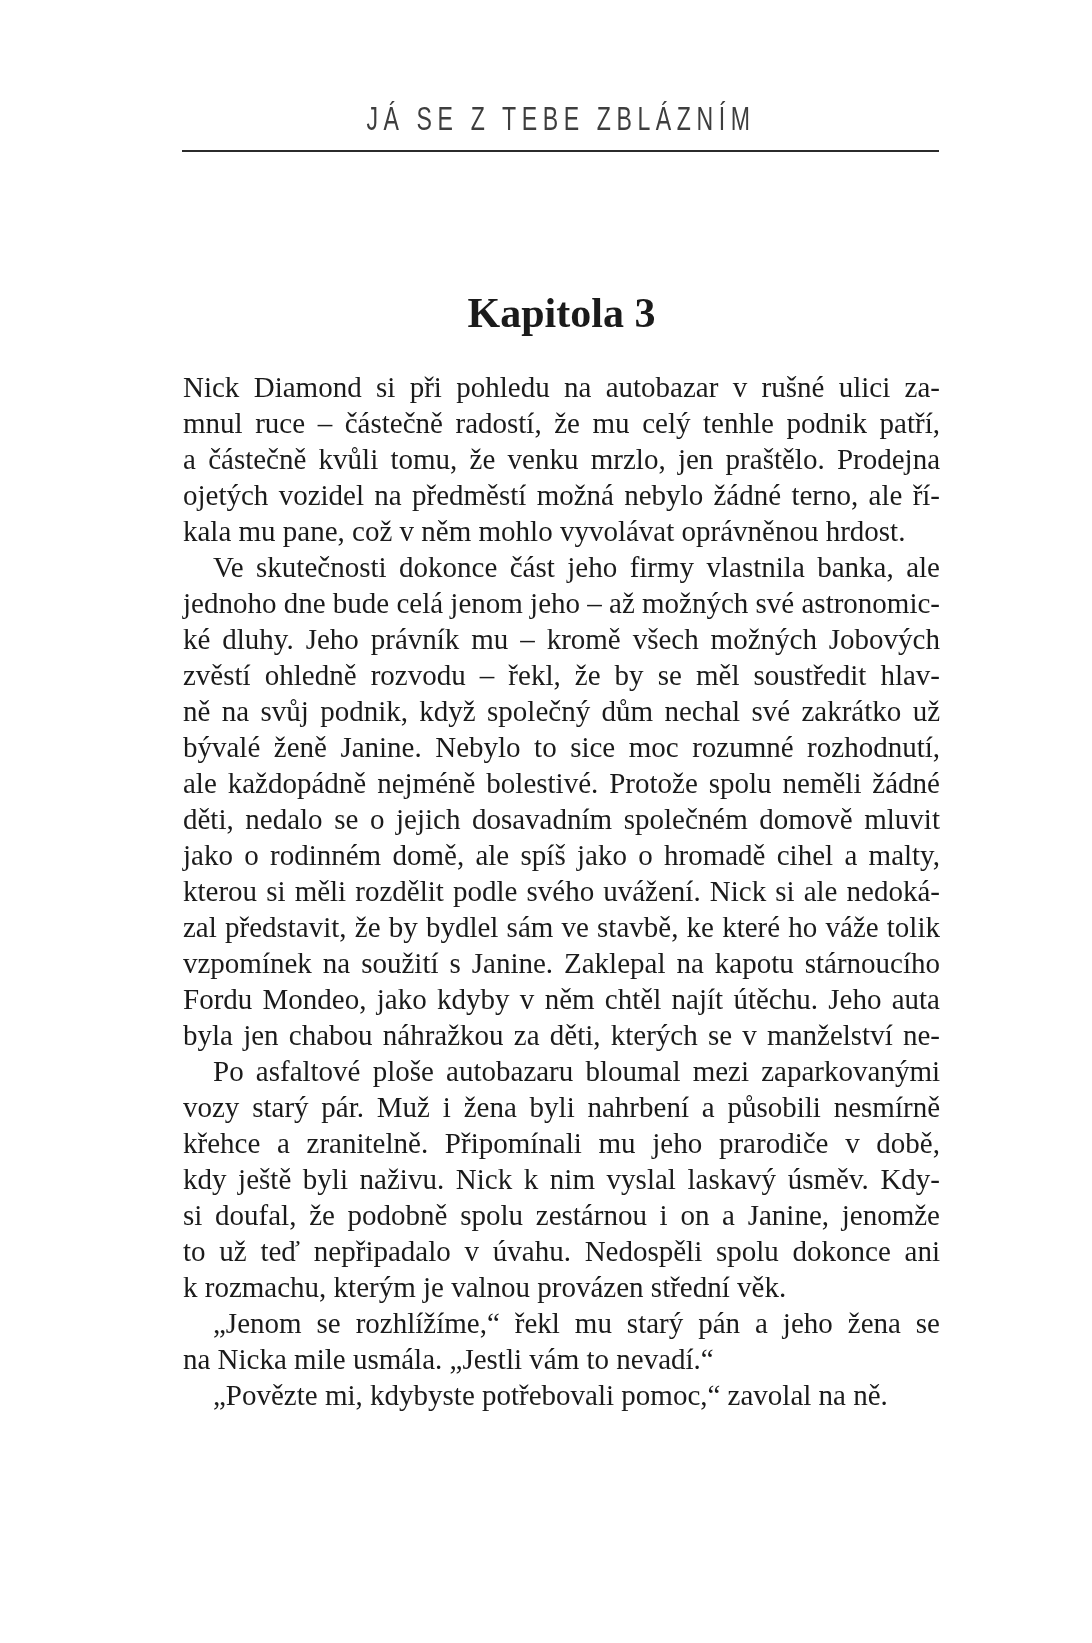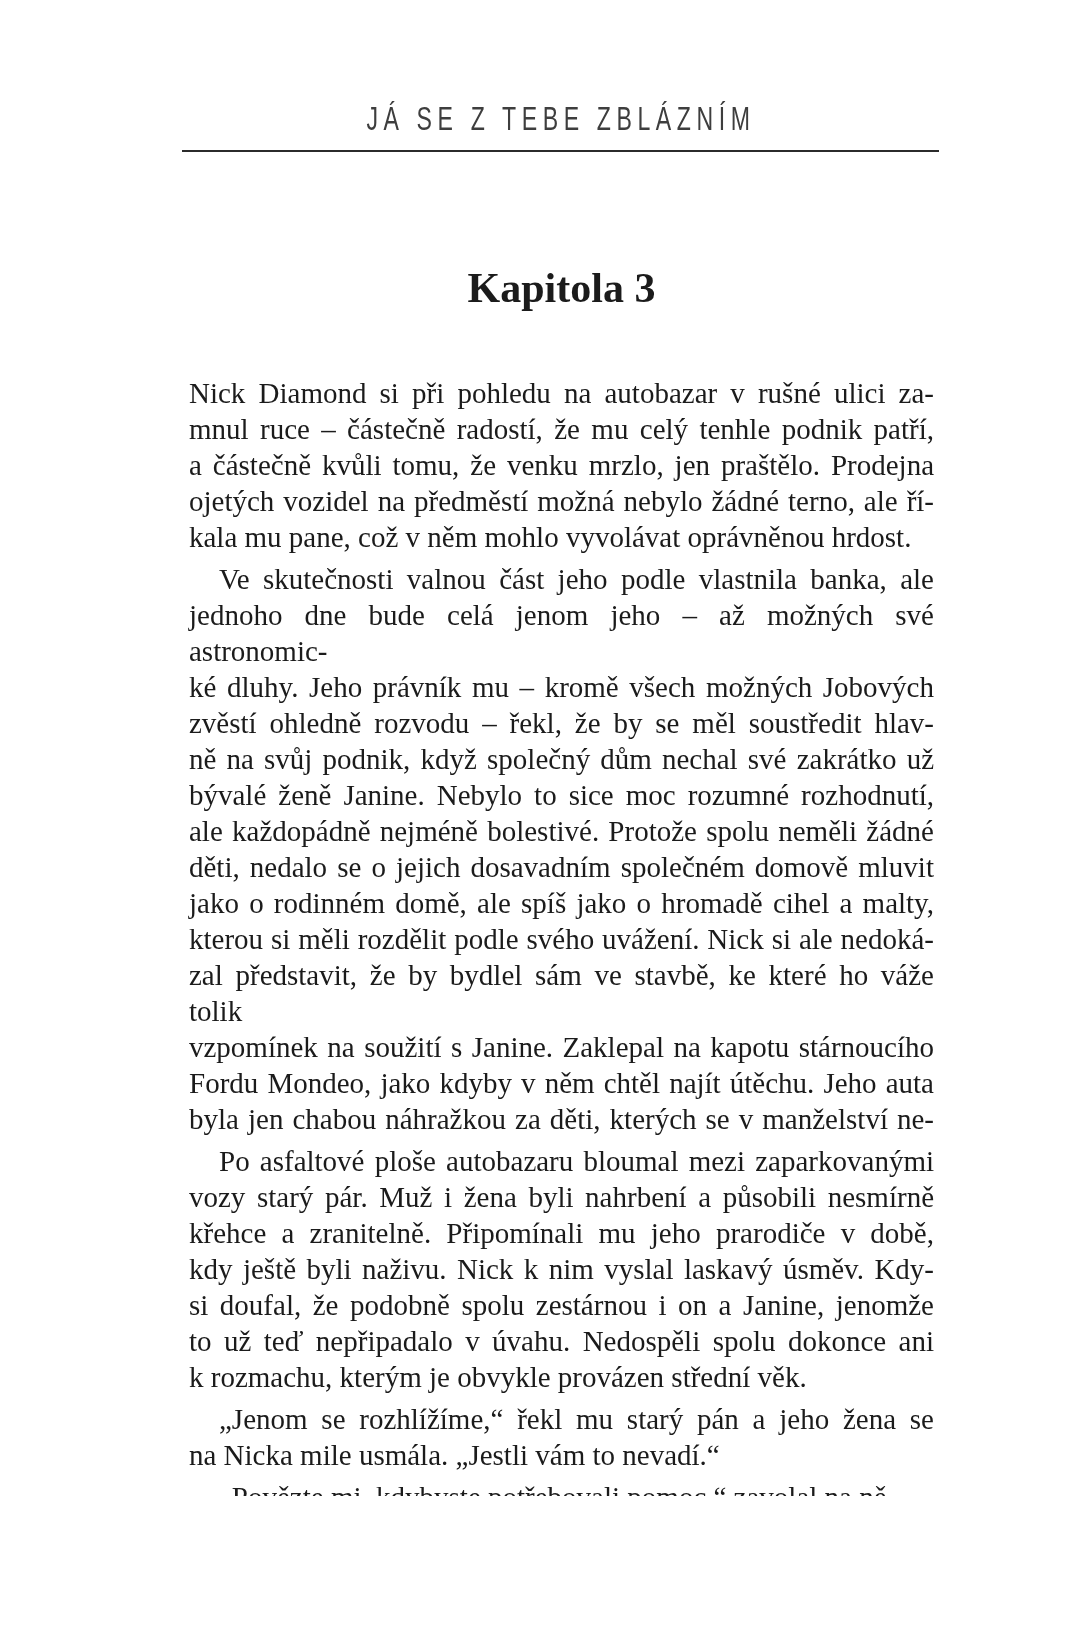--- a/index.html
+++ b/index.html
@@ -41,41 +41,41 @@
     left: 182px;
     top: 150px;
     width: 757px;
     height: 2px;
     background: var(--rule, #2b2b2b);
   }
   
   .chapter-title {
     position: absolute;
     left: 183px;
-    top: 267px;
+    top: 292px;
     width: 757px;
     margin: 0;
     text-align: center;
     font-family: "Liberation Serif", serif;
     font-size: 42px;
     line-height: 42px;
     font-weight: 700;
     color: var(--text, #1b1b1b);
   }
   
   .body-text {
     position: absolute;
     left: 183px;
     top: 369px;
     width: 757px;
     font-size: 29px;
     line-height: 36px;
     color: var(--text, #1b1b1b);
   }
-  .paragraph { margin: 6px; }
+  .paragraph { margin: 0; }
   .text-line {
     text-align: justify;
     text-align-last: justify;
     text-justify: inter-word;
     white-space: normal;
   }
   .text-line.para-last {
     text-align: left;
     text-align-last: left;
   }
@@ -111,21 +111,21 @@
 
   <div class="body-text">
       <div class="paragraph">
         <div class="text-line">Nick Diamond si při pohledu na autobazar v rušné ulici za-</div>
         <div class="text-line">mnul ruce – částečně radostí, že mu celý tenhle podnik patří,</div>
         <div class="text-line">a částečně kvůli tomu, že venku mrzlo, jen praštělo. Prodejna</div>
         <div class="text-line">ojetých vozidel na předměstí možná nebylo žádné terno, ale ří-</div>
         <div class="text-line para-last">kala mu pane, což v něm mohlo vyvolávat oprávněnou hrdost.</div>
       </div>
       <div class="paragraph">
-        <div class="text-line first-indent">Ve skutečnosti valnou část jeho podle vlastnila banka, ale</div>
+        <div class="text-line first-indent">Ve skutečnosti dokonce část jeho firmy vlastnila banka, ale</div>
         <div class="text-line">jednoho dne bude celá jenom jeho – až možných své astronomic-</div>
         <div class="text-line">ké dluhy. Jeho právník mu – kromě všech možných Jobových</div>
         <div class="text-line">zvěstí ohledně rozvodu – řekl, že by se měl soustředit hlav-</div>
         <div class="text-line">ně na svůj podnik, když společný dům nechal své zakrátko už</div>
         <div class="text-line">bývalé ženě Janine. Nebylo to sice moc rozumné rozhodnutí,</div>
         <div class="text-line">ale každopádně nejméně bolestivé. Protože spolu neměli žádné</div>
         <div class="text-line">děti, nedalo se o jejich dosavadním společném domově mluvit</div>
         <div class="text-line">jako o rodinném domě, ale spíš jako o hromadě cihel a malty,</div>
         <div class="text-line">kterou si měli rozdělit podle svého uvážení. Nick si ale nedoká-</div>
         <div class="text-line">zal představit, že by bydlel sám ve stavbě, ke které ho váže tolik</div>
@@ -133,21 +133,21 @@
         <div class="text-line">Fordu Mondeo, jako kdyby v něm chtěl najít útěchu.  Jeho auta</div>
         <div class="text-line">byla jen chabou náhražkou za děti, kterých se v manželství ne-</div>
       </div>
       <div class="paragraph">
         <div class="text-line first-indent">Po asfaltové ploše autobazaru bloumal mezi zaparkovanými</div>
         <div class="text-line">vozy starý pár. Muž i žena byli nahrbení a působili nesmírně</div>
         <div class="text-line">křehce a zranitelně. Připomínali mu jeho prarodiče v době,</div>
         <div class="text-line">kdy ještě byli naživu. Nick k nim vyslal laskavý úsměv. Kdy-</div>
         <div class="text-line">si doufal, že podobně spolu zestárnou i on a Janine, jenomže</div>
         <div class="text-line">to už teď nepřipadalo v úvahu. Nedospěli spolu dokonce ani</div>
-        <div class="text-line para-last">k rozmachu, kterým je obvykle provázen střední věk.</div>
+        <div class="text-line para-last">k rozmachu, kterým je valnou provázen střední věk.</div>
       </div>
       <div class="paragraph">
         <div class="text-line first-indent">„Jenom se rozhlížíme,“ řekl mu starý pán a jeho žena se</div>
         <div class="text-line para-last">na Nicka mile usmála. „Jestli vám to nevadí.“</div>
       </div>
       <div class="paragraph">
         <div class="text-line para-last first-indent">„Povězte mi, kdybyste potřebovali pomoc,“ zavolal na ně.</div>
       </div>
     </div>
 

